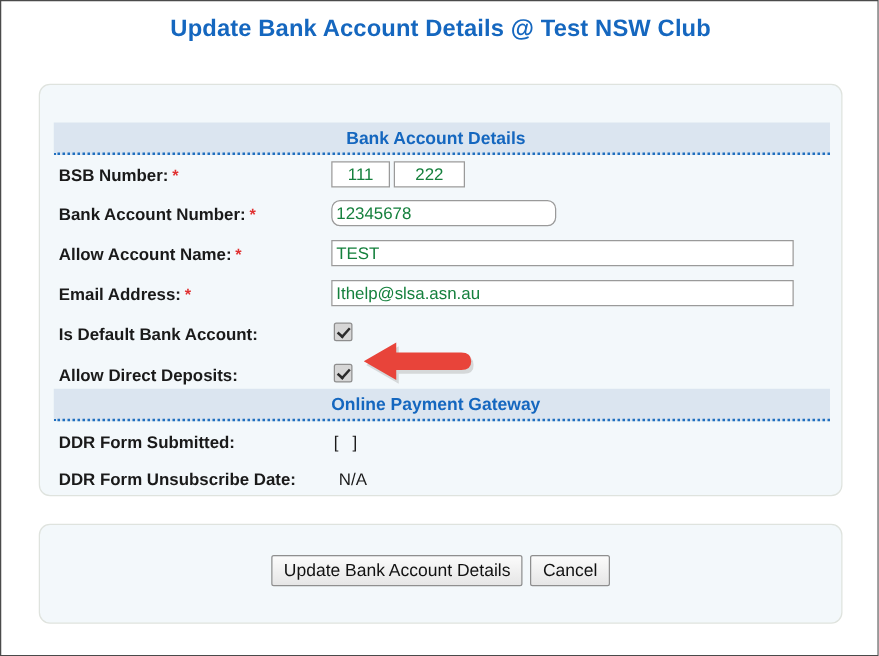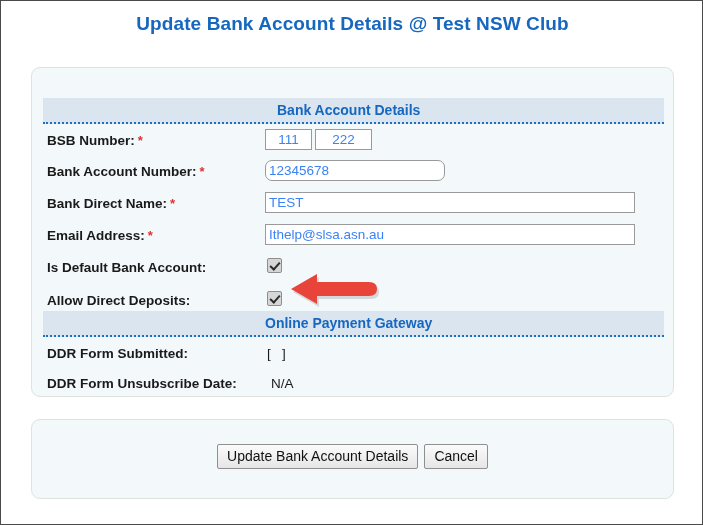--- a/index.html
+++ b/index.html
@@ -94,21 +94,21 @@
   }
   .txt-input {
     position: absolute;
     top: 1px;
     height: 21px;
     background: #ffffff;
     border: 1px solid #9a9a9a;
     box-sizing: border-box;
     font-family: "Liberation Sans", sans-serif;
     font-size: 13.5px;
-    color: #3b82f6;
+    color: #15803d;
     padding: 0 3px;
     line-height: 19px;
     outline: none;
   }
   .bsb-a { left: 218px; width: 47px; text-align: center; }
   .bsb-dash {
     position: absolute;
     left: 270px;
     top: 5px;
     font-size: 13px;
@@ -207,21 +207,21 @@
       <span class="bsb-dash">-</span>
       <input class="txt-input bsb-b" type="text" value="222" style="">
     </div>
 
     <div class="field-row row-acctno">
       <span class="field-label"><span>Bank Account Number:</span><span class="req">*</span></span>
       <input class="txt-input acct-num" type="text" value="12345678" style="">
     </div>
 
     <div class="field-row row-acctnm">
-      <span class="field-label"><span>Bank Direct Name:</span><span class="req">*</span></span>
+      <span class="field-label"><span>Allow Account Name:</span><span class="req">*</span></span>
       <input class="txt-input wide-input" type="text" value="TEST" style="">
     </div>
 
     <div class="field-row row-email">
       <span class="field-label"><span>Email Address:</span><span class="req">*</span></span>
       <input class="txt-input wide-input" type="text" value="Ithelp@slsa.asn.au" style="">
     </div>
 
     <div class="field-row row-isdef">
       <span class="field-label">Is Default Bank Account:</span>

